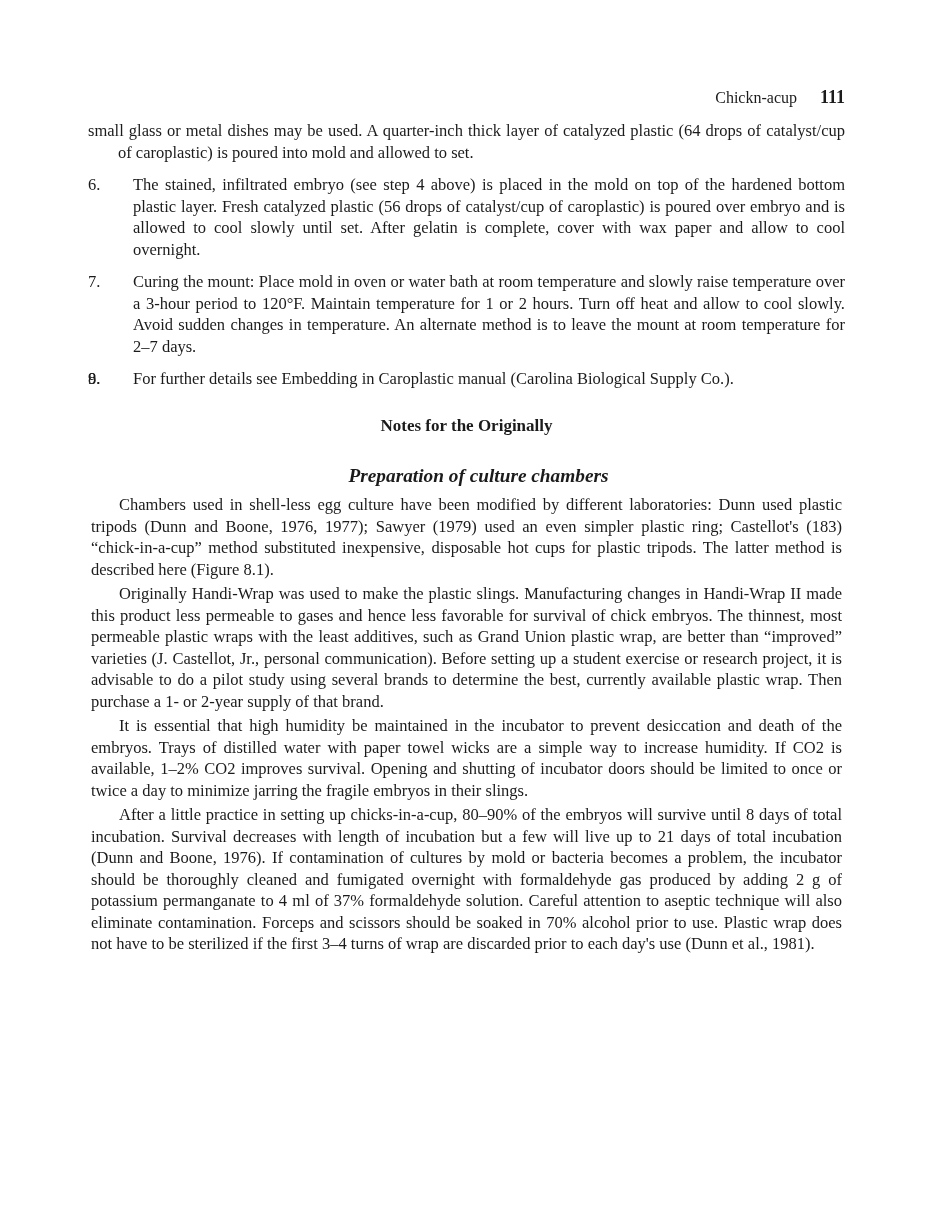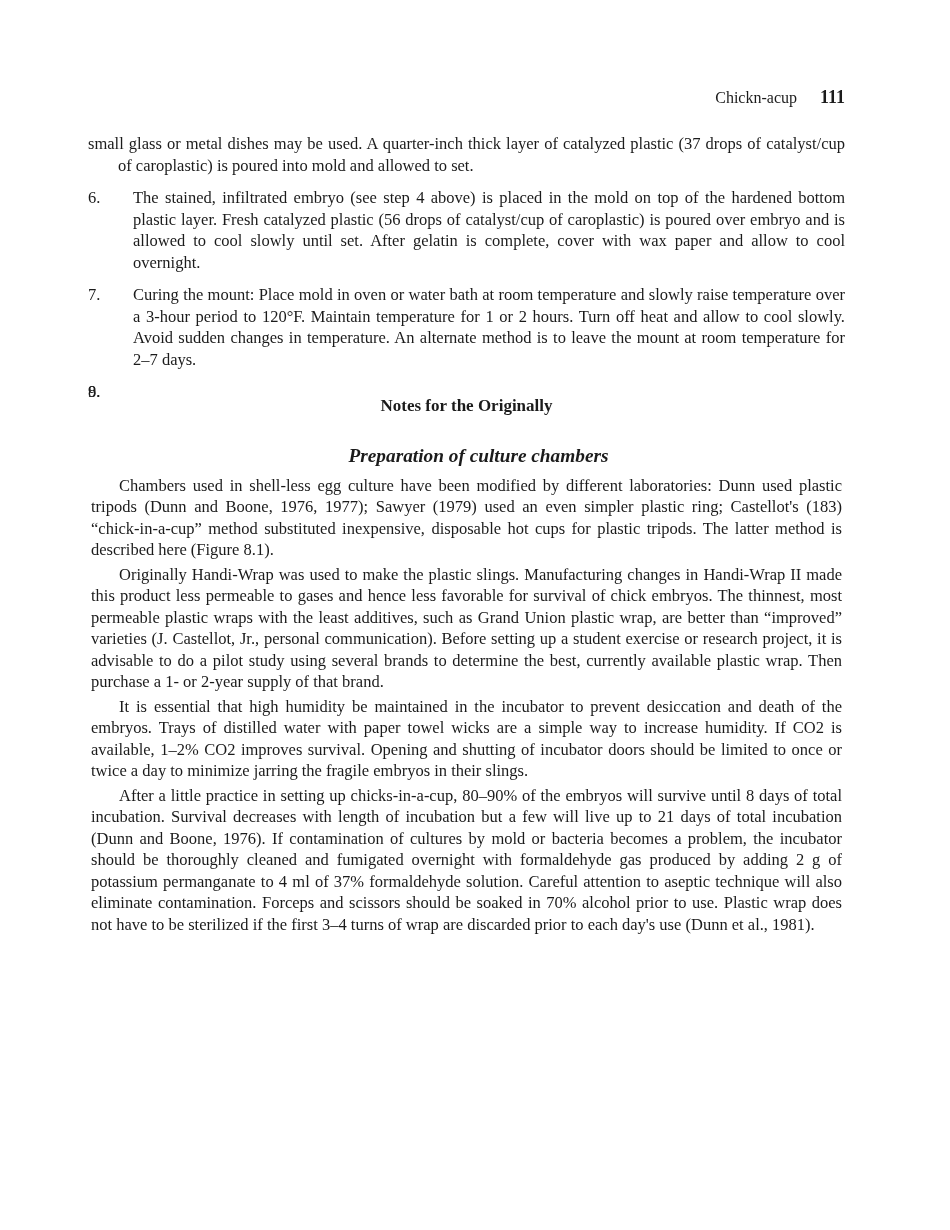--- a/index.html
+++ b/index.html
@@ -27,21 +27,21 @@
     left: 88px;
     top: 86px;
     width: 757px;
     font-size: 16.5px;
     line-height: 21.5px;
   }
   .running-header {
     text-align: right;
     font-size: 16px;
     line-height: 22px;
-    margin-bottom: 24px;
+    margin-bottom: 11px;
   }
   .running-title {
     font-weight: normal;
   }
   .page-number {
     font-weight: bold;
     font-size: 18px;
     margin-left: 23px;
   }
   .cont-para {
@@ -86,38 +86,39 @@
 </head>
 <body>
 
 <div class="page">
   <div class="text-col">
 
     <div class="running-header">
       <span class="running-title">Chickn-acup</span><span class="page-number">111</span>
     </div>
 
-    <p class="cont-para">small glass or metal dishes may be used.  A quarter-inch thick layer of catalyzed plastic (37 drops of catalyst/cup of caroplastic) is poured into mold and allowed to set.</p>
+    <p class="cont-para">small glass or metal dishes may be used.  A quarter-inch thick layer of catalyzed plastic (64 drops of catalyst/cup of caroplastic) is poured into mold and allowed to set.</p>
 
     <div class="list-item">
       <span class="list-num">6.</span>
       <span>The stained, infiltrated embryo (see step 4 above) is placed in the mold on top of the hardened bottom plastic layer.  Fresh catalyzed plastic (56 drops of catalyst/cup of caroplastic) is poured over embryo and is allowed to cool slowly until set.  After gelatin is complete, cover with wax paper and allow to cool overnight.</span>
     </div>
 
     <div class="list-item">
       <span class="list-num">7.</span>
       <span>Curing the mount:  Place mold in oven or water bath at room temperature and slowly raise temperature over a 3-hour period to 120°F.  Maintain temperature for 1 or 2 hours.  Turn off heat and allow to cool slowly.  Avoid sudden changes in temperature.  An alternate method is to leave the mount at room temperature for 2–7 days.</span>
     </div>
 
     <div class="list-item">
       <span class="list-num">8.</span>
     </div>
 
     <div class="list-item">
       <span class="list-num">9.</span>
+      <span>For further details see Embedding in Caroplastic manual (Carolina Biological Supply Co.).</span>
     </div>
 
     <h2 class="section-title">Notes for the Originally</h2>
 
     <h3 class="subhead">Preparation of culture chambers</h3>
 
     <p class="para">Chambers used in shell-less egg culture have been modified by different laboratories: Dunn used plastic tripods (Dunn and Boone, 1976, 1977); Sawyer (1979) used an even simpler plastic ring; Castellot's (183) “chick-in-a-cup” method substituted inexpensive, disposable hot cups for plastic tripods.  The latter method is described here (Figure 8.1).</p>
     <p class="para">Originally Handi-Wrap was used to make the plastic slings.  Manufacturing changes in Handi-Wrap II made this product less permeable to gases and hence less favorable for survival of chick embryos.  The thinnest, most permeable plastic wraps with the least additives, such as Grand Union plastic wrap, are better than “improved” varieties (J. Castellot, Jr., personal communication).  Before setting up a student exercise or research project, it is advisable to do a pilot study using several brands to determine the best, currently available plastic wrap.  Then purchase a 1- or 2-year supply of that brand.</p>
 
 

